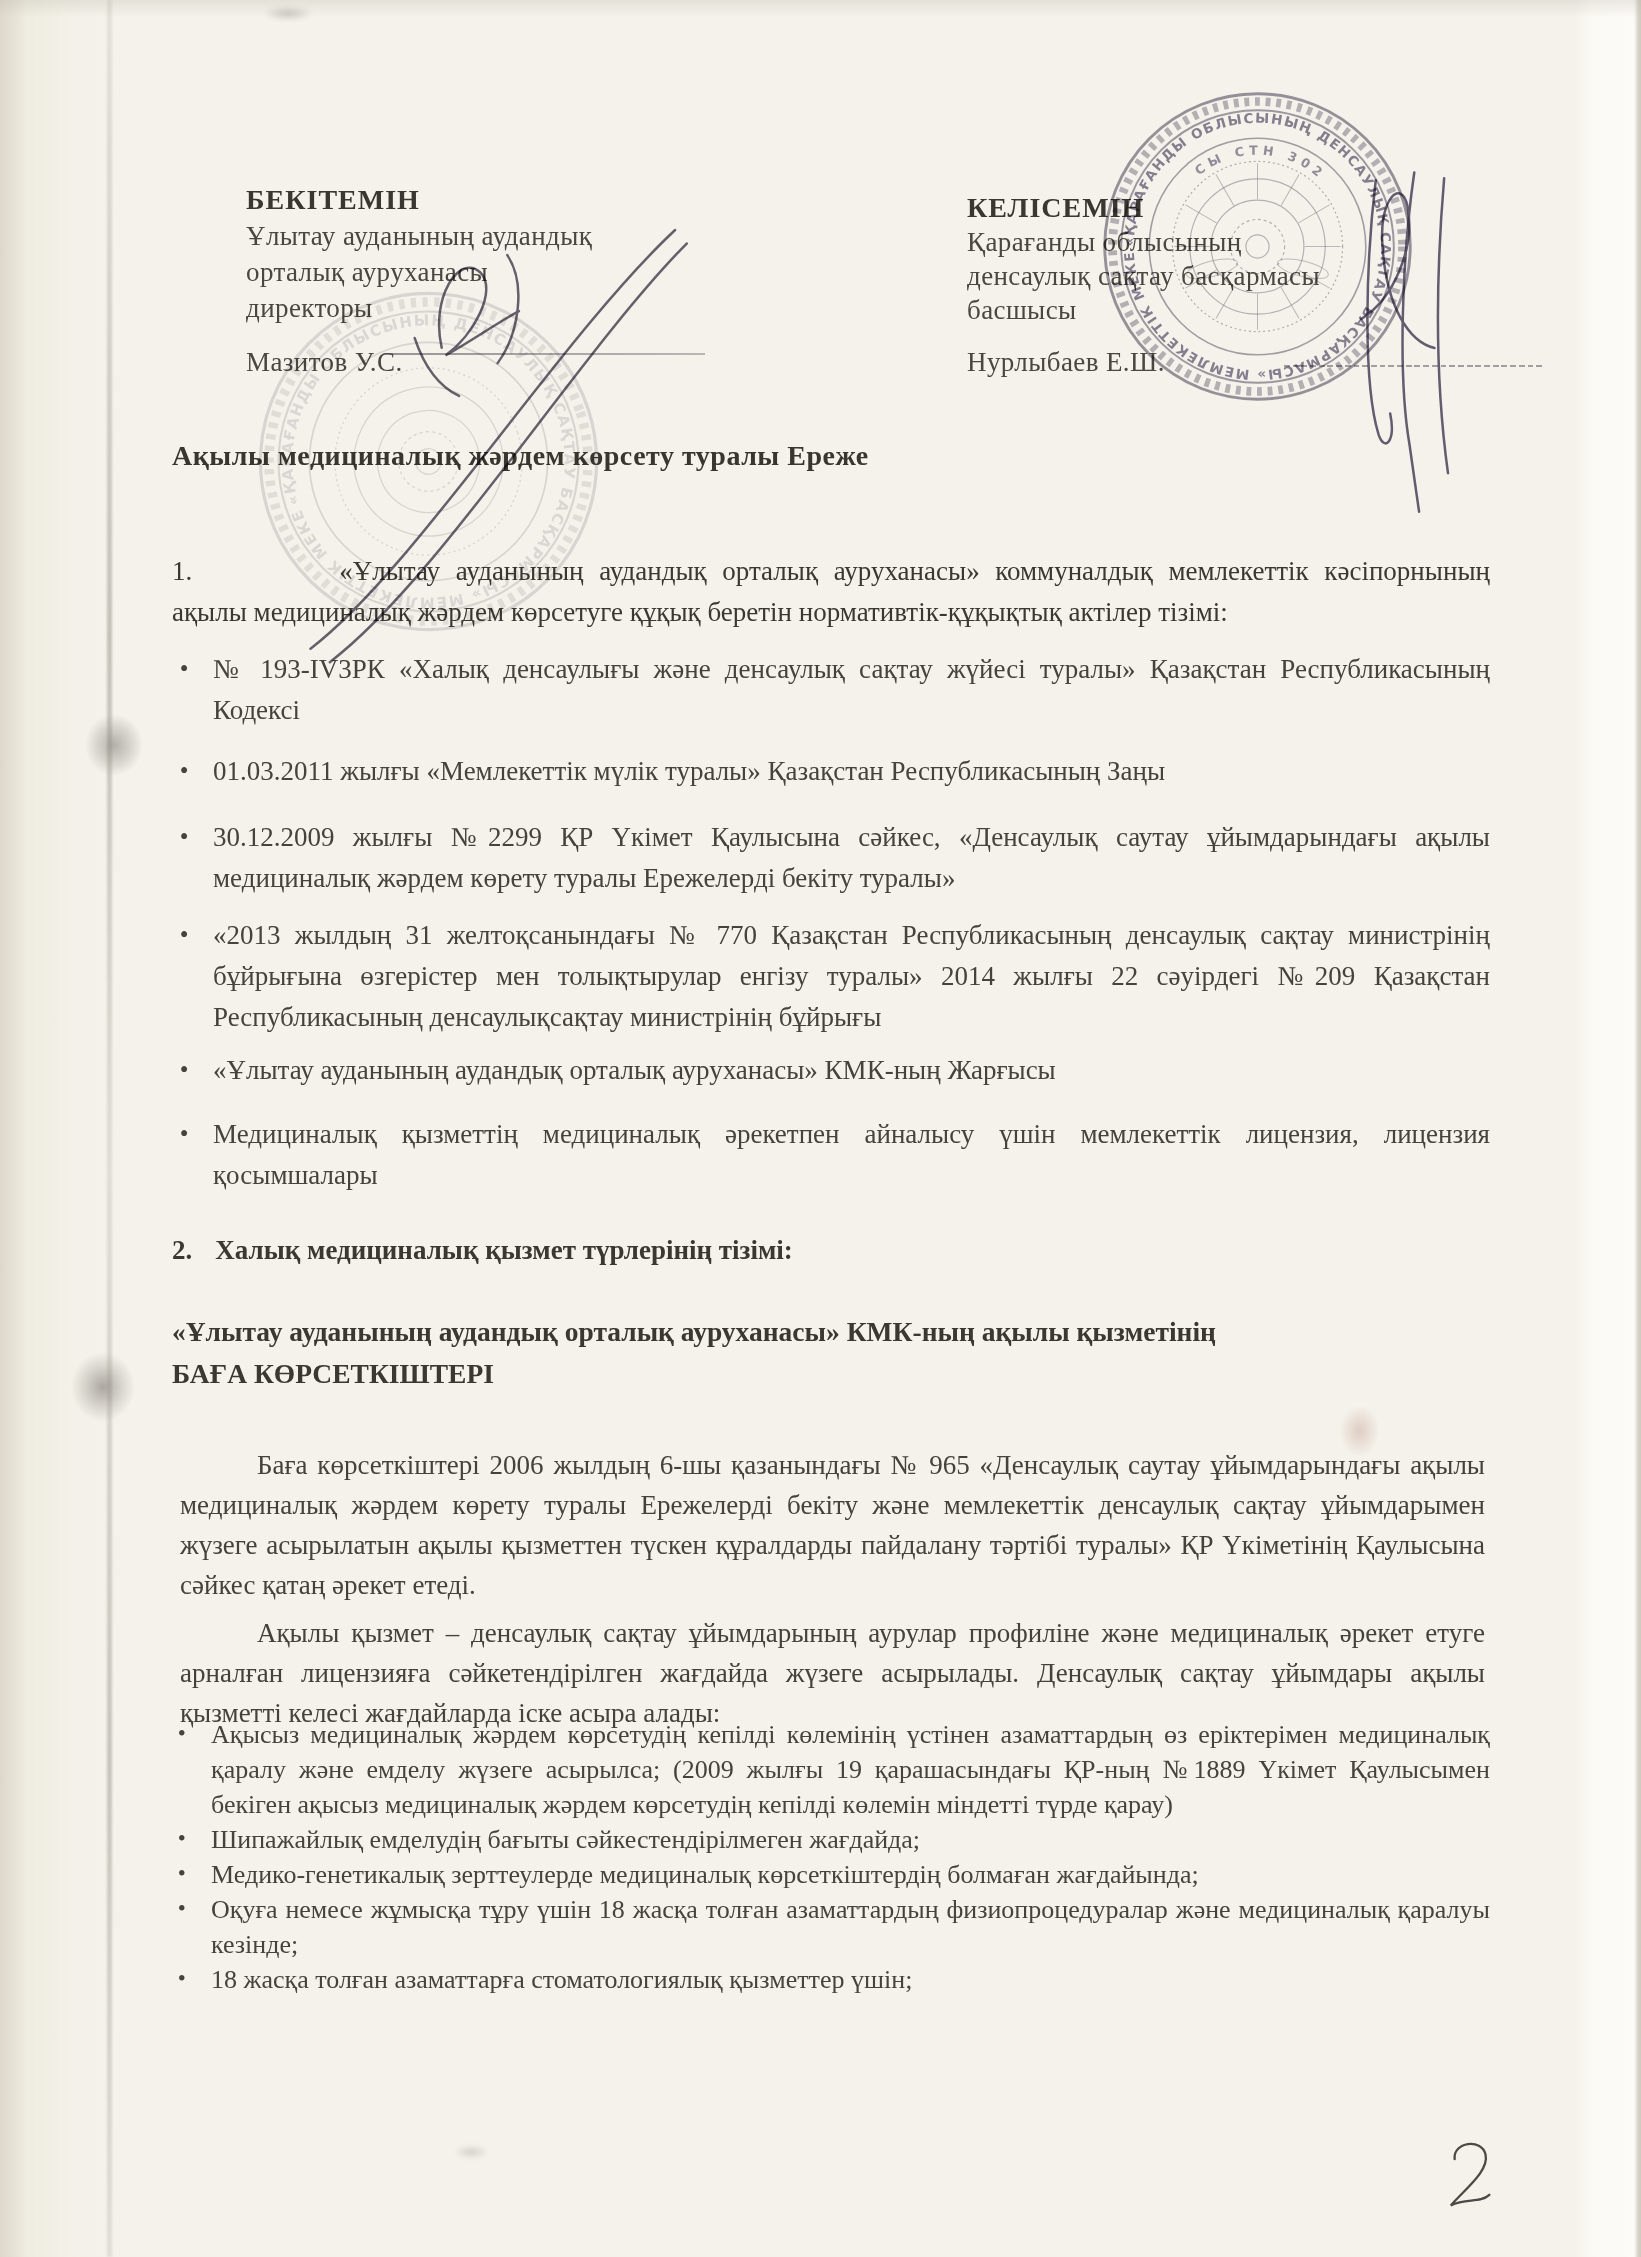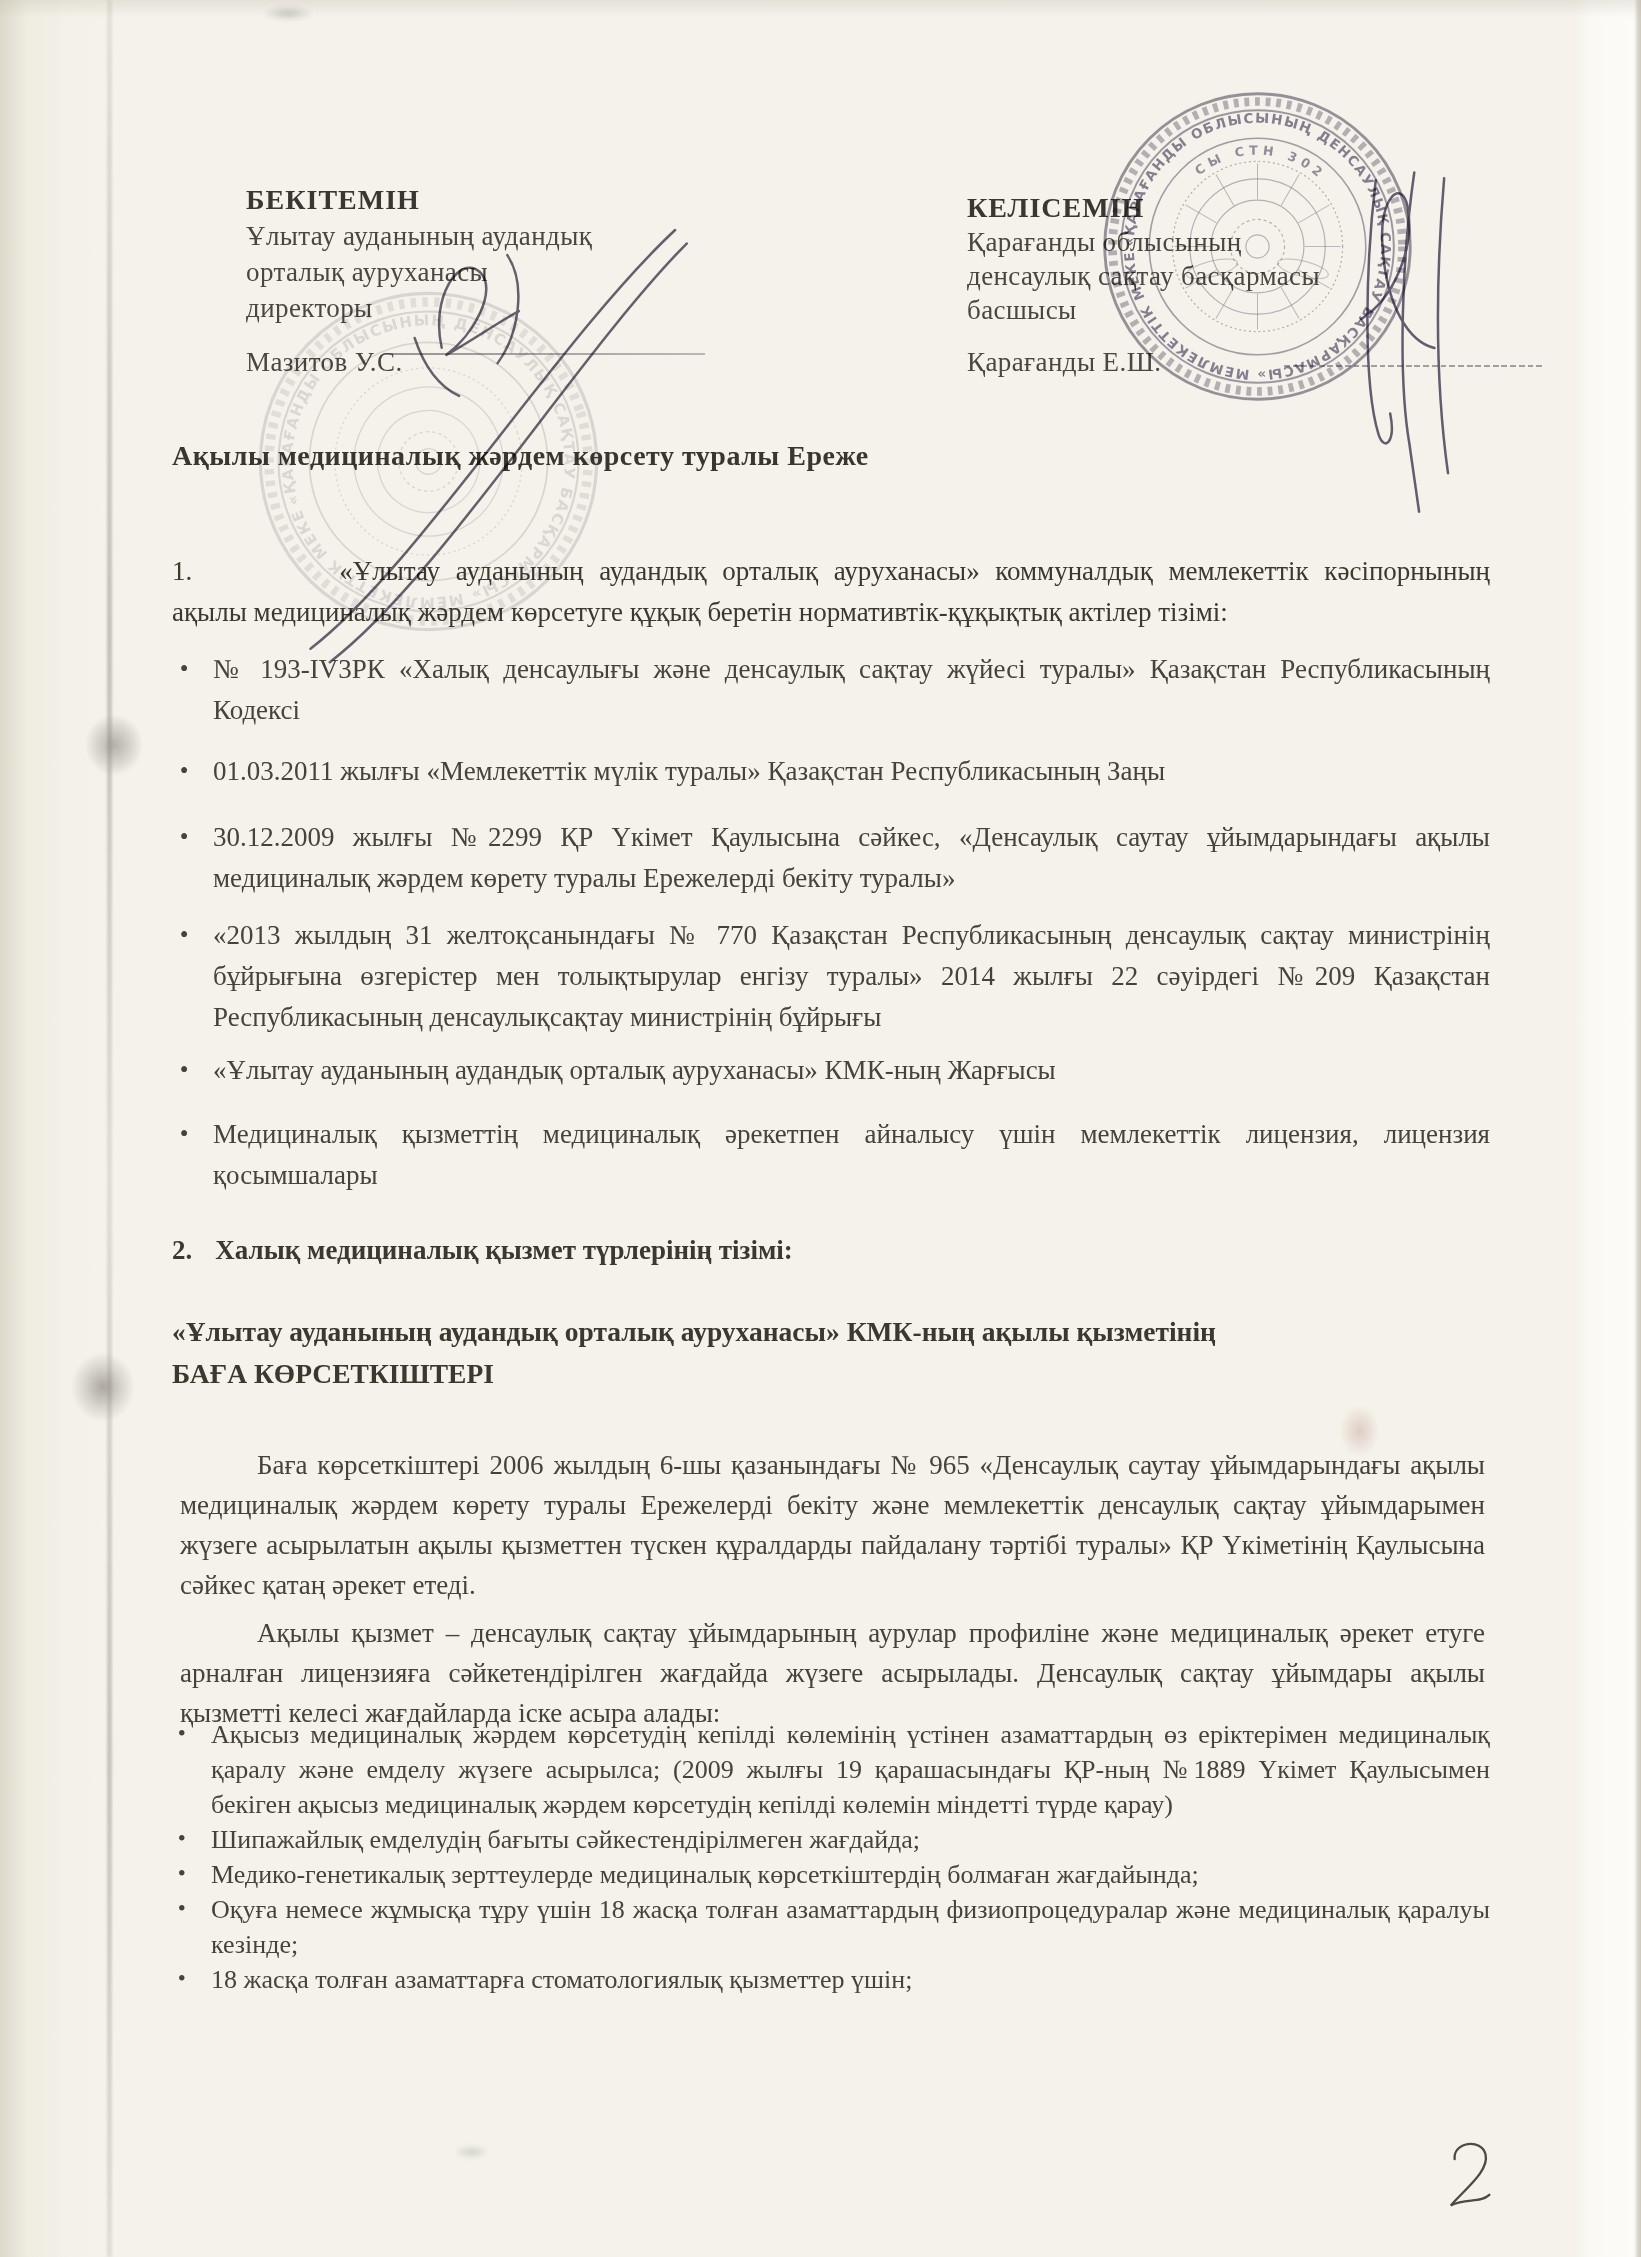--- a/index.html
+++ b/index.html
@@ -91,21 +91,21 @@
     <div>директоры</div>
     <div class="signer-row">Мазитов У.С.</div>
   </div>
   <div class="sig-line sig-line-left"></div>
 
   <div class="hdr-block hdr-right">
     <div class="hdr-title">КЕЛІСЕМІН</div>
     <div>Қарағанды облысының</div>
     <div>денсаулық сақтау басқармасы</div>
     <div>басшысы</div>
-    <div class="signer-row">Қарағанды Е.Ш.</div>
+    <div class="signer-row">Нурлыбаев Е.Ш.</div>
   </div>
   <div class="sig-line sig-line-right"></div>
 
   <div class="doc-title">Ақылы медициналық жәрдем көрсету туралы Ереже</div>
 
   <p class="body-block sec1"><span>1.</span><span class="num-gap1"></span><span>«Ұлытау ауданының аудандық орталық ауруханасы» коммуналдық мемлекеттік кәсіпорнының ақылы медициналық жәрдем көрсетуге құқық беретін нормативтік-құқықтық актілер тізімі:</span></p>
 
   <div class="bullet-item b1"><span class="dot">•</span><span>№ 193-ІV3РК «Халық денсаулығы және денсаулық сақтау жүйесі туралы» Қазақстан Республикасының Кодексі</span></div>
   <div class="bullet-item b2"><span class="dot">•</span><span>01.03.2011 жылғы «Мемлекеттік мүлік туралы» Қазақстан Республикасының Заңы</span></div>
   <div class="bullet-item b3"><span class="dot">•</span><span>30.12.2009 жылғы №2299 ҚР Үкімет Қаулысына сәйкес, «Денсаулық саутау ұйымдарындағы ақылы медициналық жәрдем көрету туралы Ережелерді бекіту туралы»</span></div>

